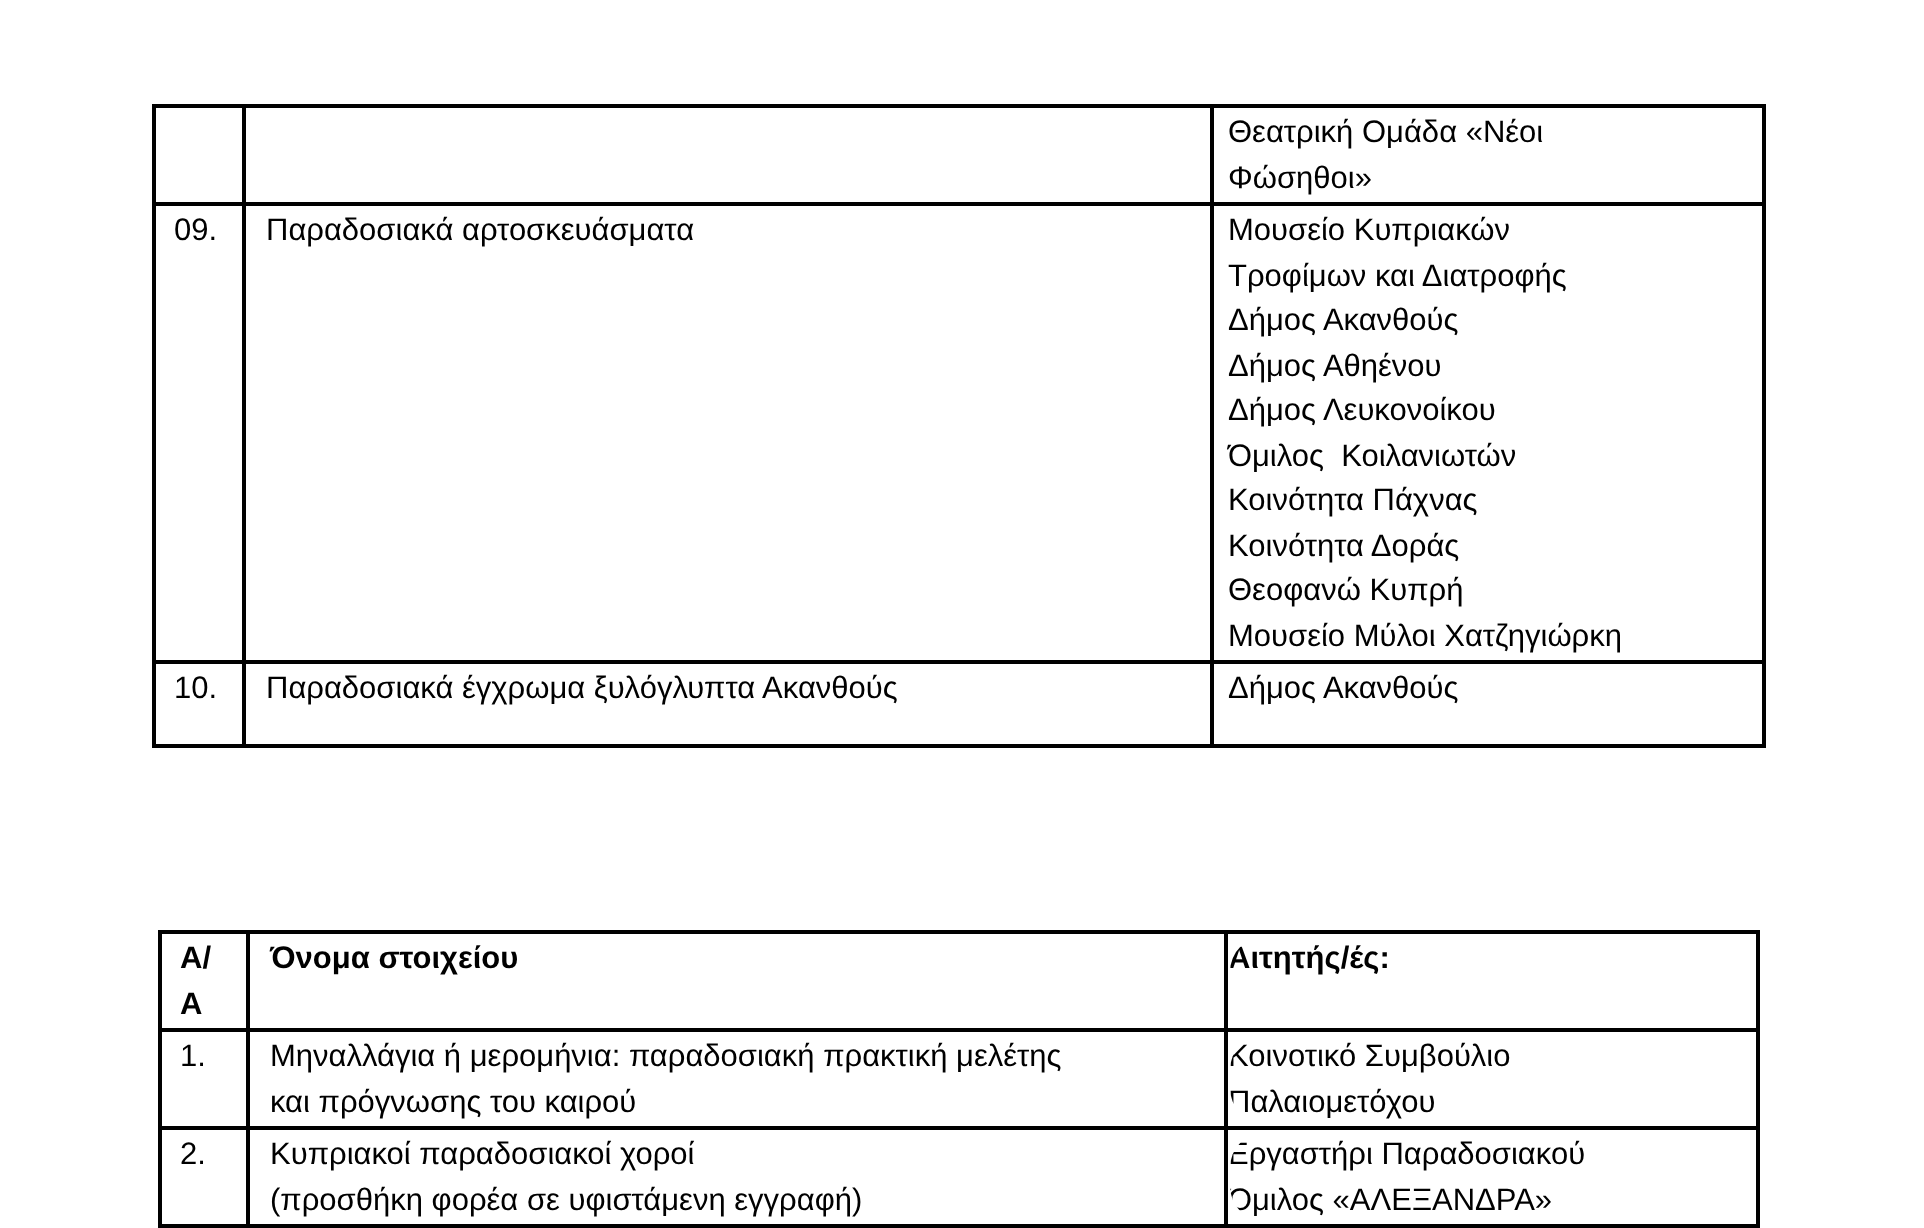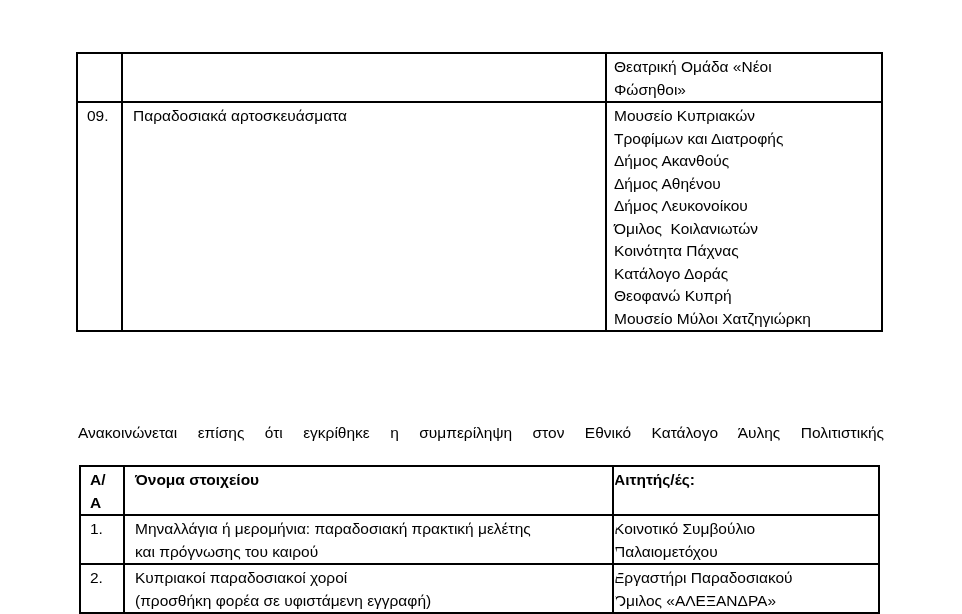--- a/index.html
+++ b/index.html
@@ -92,30 +92,36 @@
       <td class="num-cell"><span class="cell-text">09.</span></td>
       <td class="name-cell"><span class="cell-text">Παραδοσιακά αρτοσκευάσματα</span></td>
       <td class="app-cell">
         <div class="cell-text">Μουσείο Κυπριακών
 Τροφίμων και Διατροφής</div>
         <div class="cell-text">Δήμος Ακανθούς</div>
         <div class="cell-text">Δήμος Αθηένου</div>
         <div class="cell-text">Δήμος Λευκονοίκου</div>
         <div class="cell-text">Όμιλος  Κοιλανιωτών</div>
         <div class="cell-text">Κοινότητα Πάχνας</div>
-        <div class="cell-text">Κατάλογο Δοράς</div>
+        <div class="cell-text">Κοινότητα Δοράς</div>
         <div class="cell-text">Θεοφανώ Κυπρή</div>
         <div class="cell-text">Μουσείο Μύλοι Χατζηγιώρκη</div>
+      </td>
+    </tr>
+    <tr class="row-c">
+      <td class="num-cell"><span class="cell-text">10.</span></td>
+      <td class="name-cell"><span class="cell-text">Παραδοσιακά έγχρωμα ξυλόγλυπτα Ακανθούς</span></td>
+      <td class="app-cell">
+        <div class="cell-text">Δήμος Ακανθούς</div>
       </td>
     </tr>
   </tbody>
 </table>
 
 <p id="paragraph">
-  <span class="para-line justify-full">Ανακοινώνεται επίσης ότι εγκρίθηκε η συμπερίληψη στον Εθνικό Κατάλογο Άυλης Πολιτιστικής</span>
 </p>
 
 <table id="table2">
   <colgroup>
     <col class="col-num">
       <col class="col-name">
       <col class="col-app">
   </colgroup>
   <tbody>
     <tr class="row-h">

